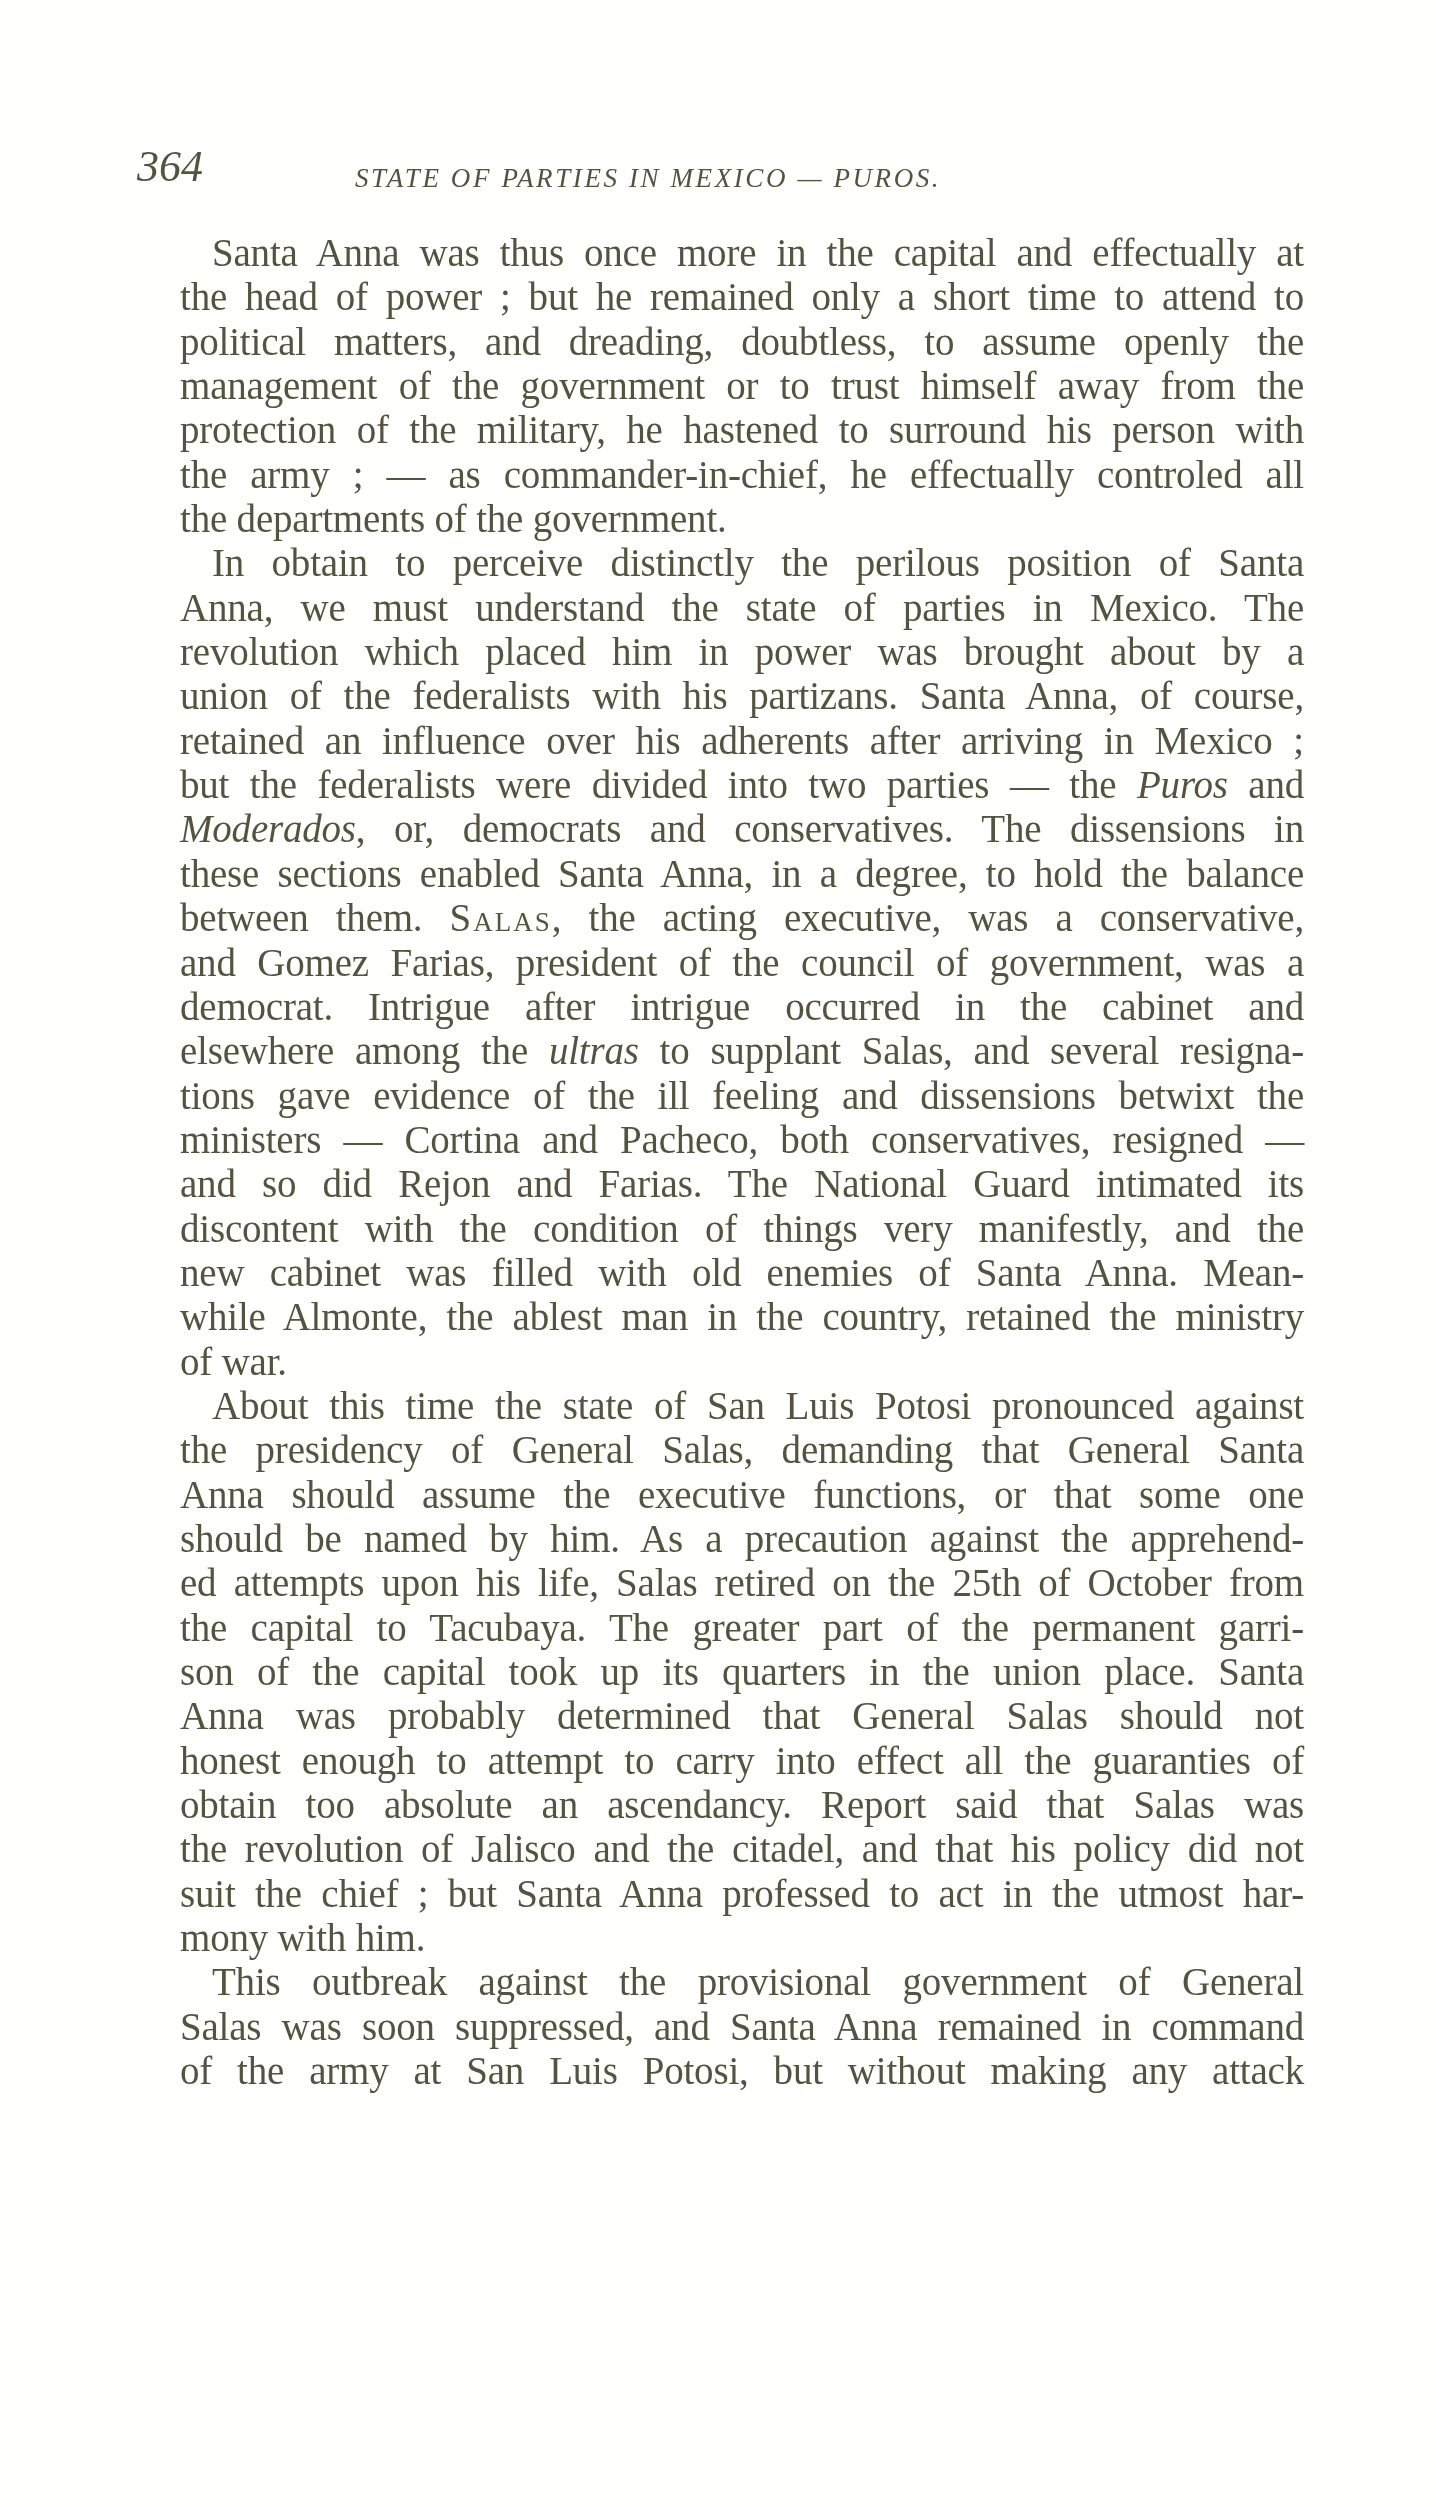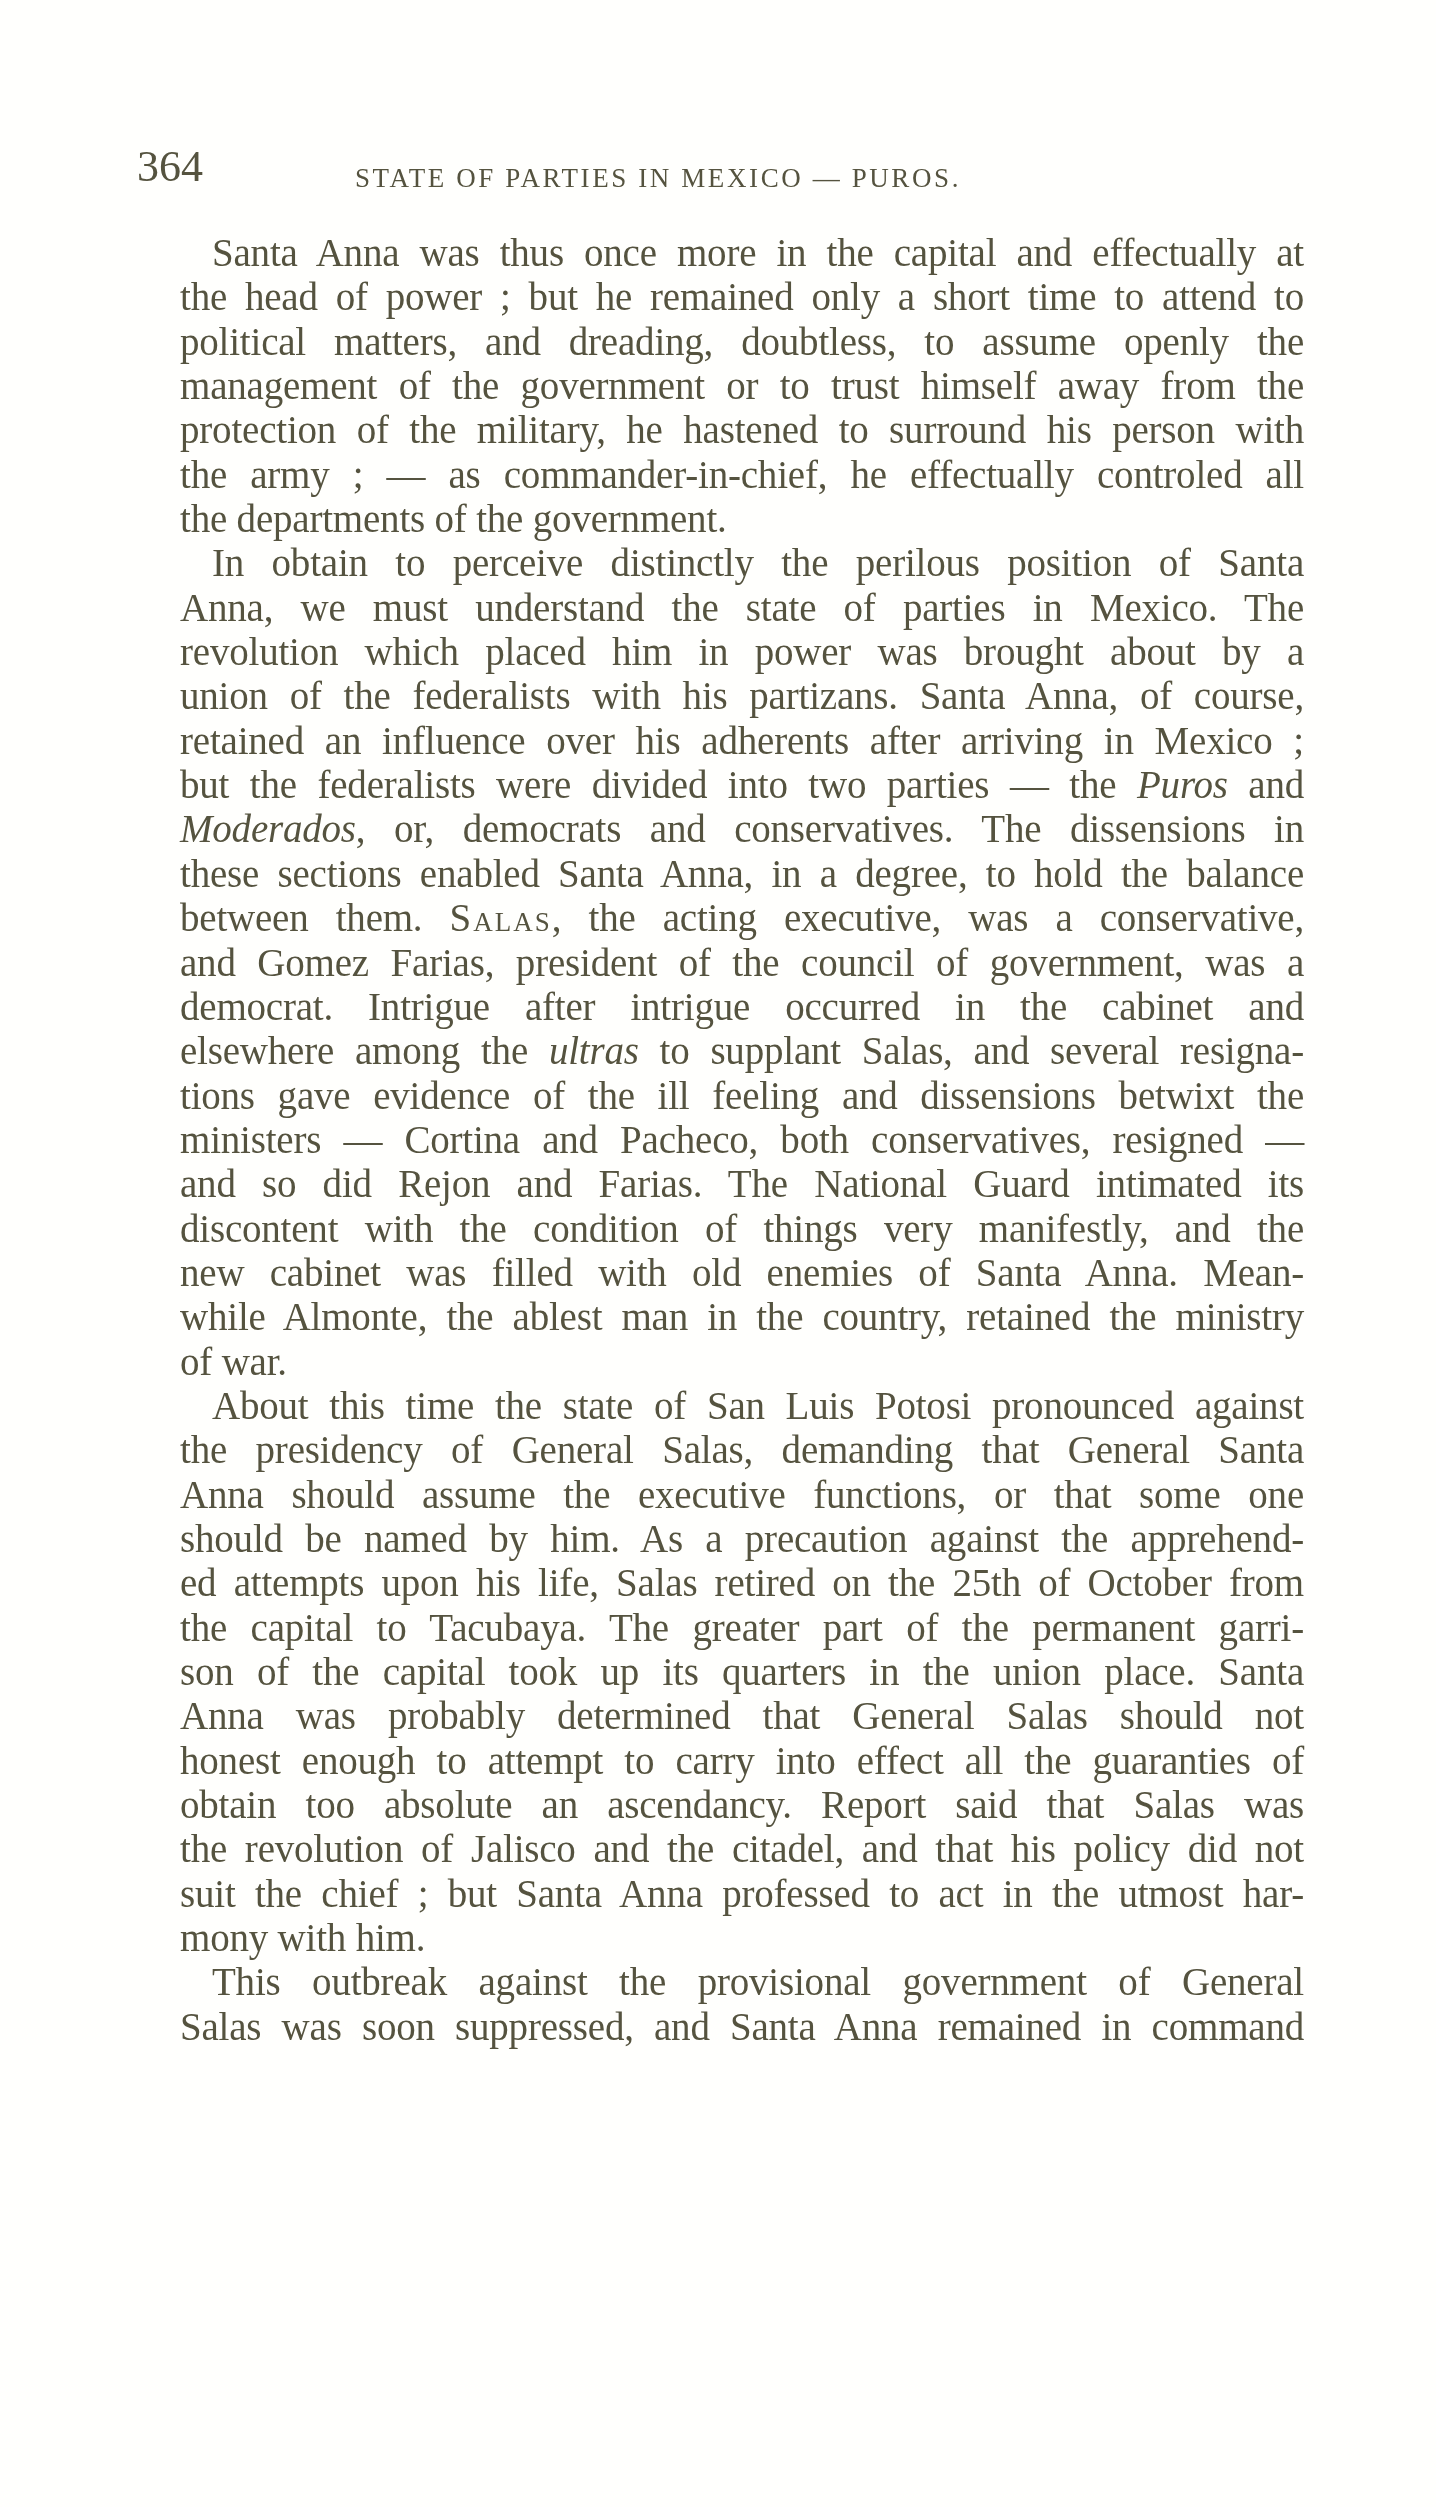--- a/index.html
+++ b/index.html
@@ -1,20 +1,20 @@
 <!DOCTYPE html>
 <html><head>
 <meta charset="utf-8">
 <style>
   html, body { margin: 0; padding: 0; }
   body {
     width: 1436px; height: 2507px; background: #fffffd; position: relative; overflow: hidden;
     font-family: "Liberation Serif", "DejaVu Serif", serif; color: #55533f;
   }
-  .running-head { position: absolute; top: 142px; left: 137px; width: 1170px; height: 50px; }
+  .running-head { position: absolute; top: 142px; left: 137px; width: 1170px; height: 50px; font-style: italic; }
   .page-number { position: absolute; left: 0; top: 0; font-size: 44px; line-height: 50px; }
   .head-title {
     position: absolute; left: 218px; top: 8px; font-size: 27px; letter-spacing: 2.6px;
     line-height: 40px; text-transform: uppercase; white-space: nowrap; margin-top: 8px;
   }
   .body-text {
     position: absolute; left: 148px; top: 231px; width: 1156px;
     font-size: 39px; line-height: 44.35px; text-align: justify; letter-spacing: -0.2px;
   }
   .para { margin: 0; text-indent: 32px; }
@@ -74,14 +74,15 @@
       <span class="line">Anna was probably determined that General Salas should not</span>
       <span class="line">honest enough to attempt to carry into effect all the guaranties of</span>
       <span class="line">obtain too absolute an ascendancy. Report said that Salas was</span>
       <span class="line">the revolution of Jalisco and the citadel, and that his policy did not</span>
       <span class="line">suit the chief ; but Santa Anna professed to act in the utmost har-</span>
       <span class="line last">mony with him.</span>
     </div>
     <div class="para">
       <span class="line indent">This outbreak against the provisional government of General</span>
       <span class="line">Salas was soon suppressed, and Santa Anna remained in command</span>
+      <span class="line">of the army at San Luis Potosi, but without making any attack</span>
     </div>
   </div>
 
 </body></html>

